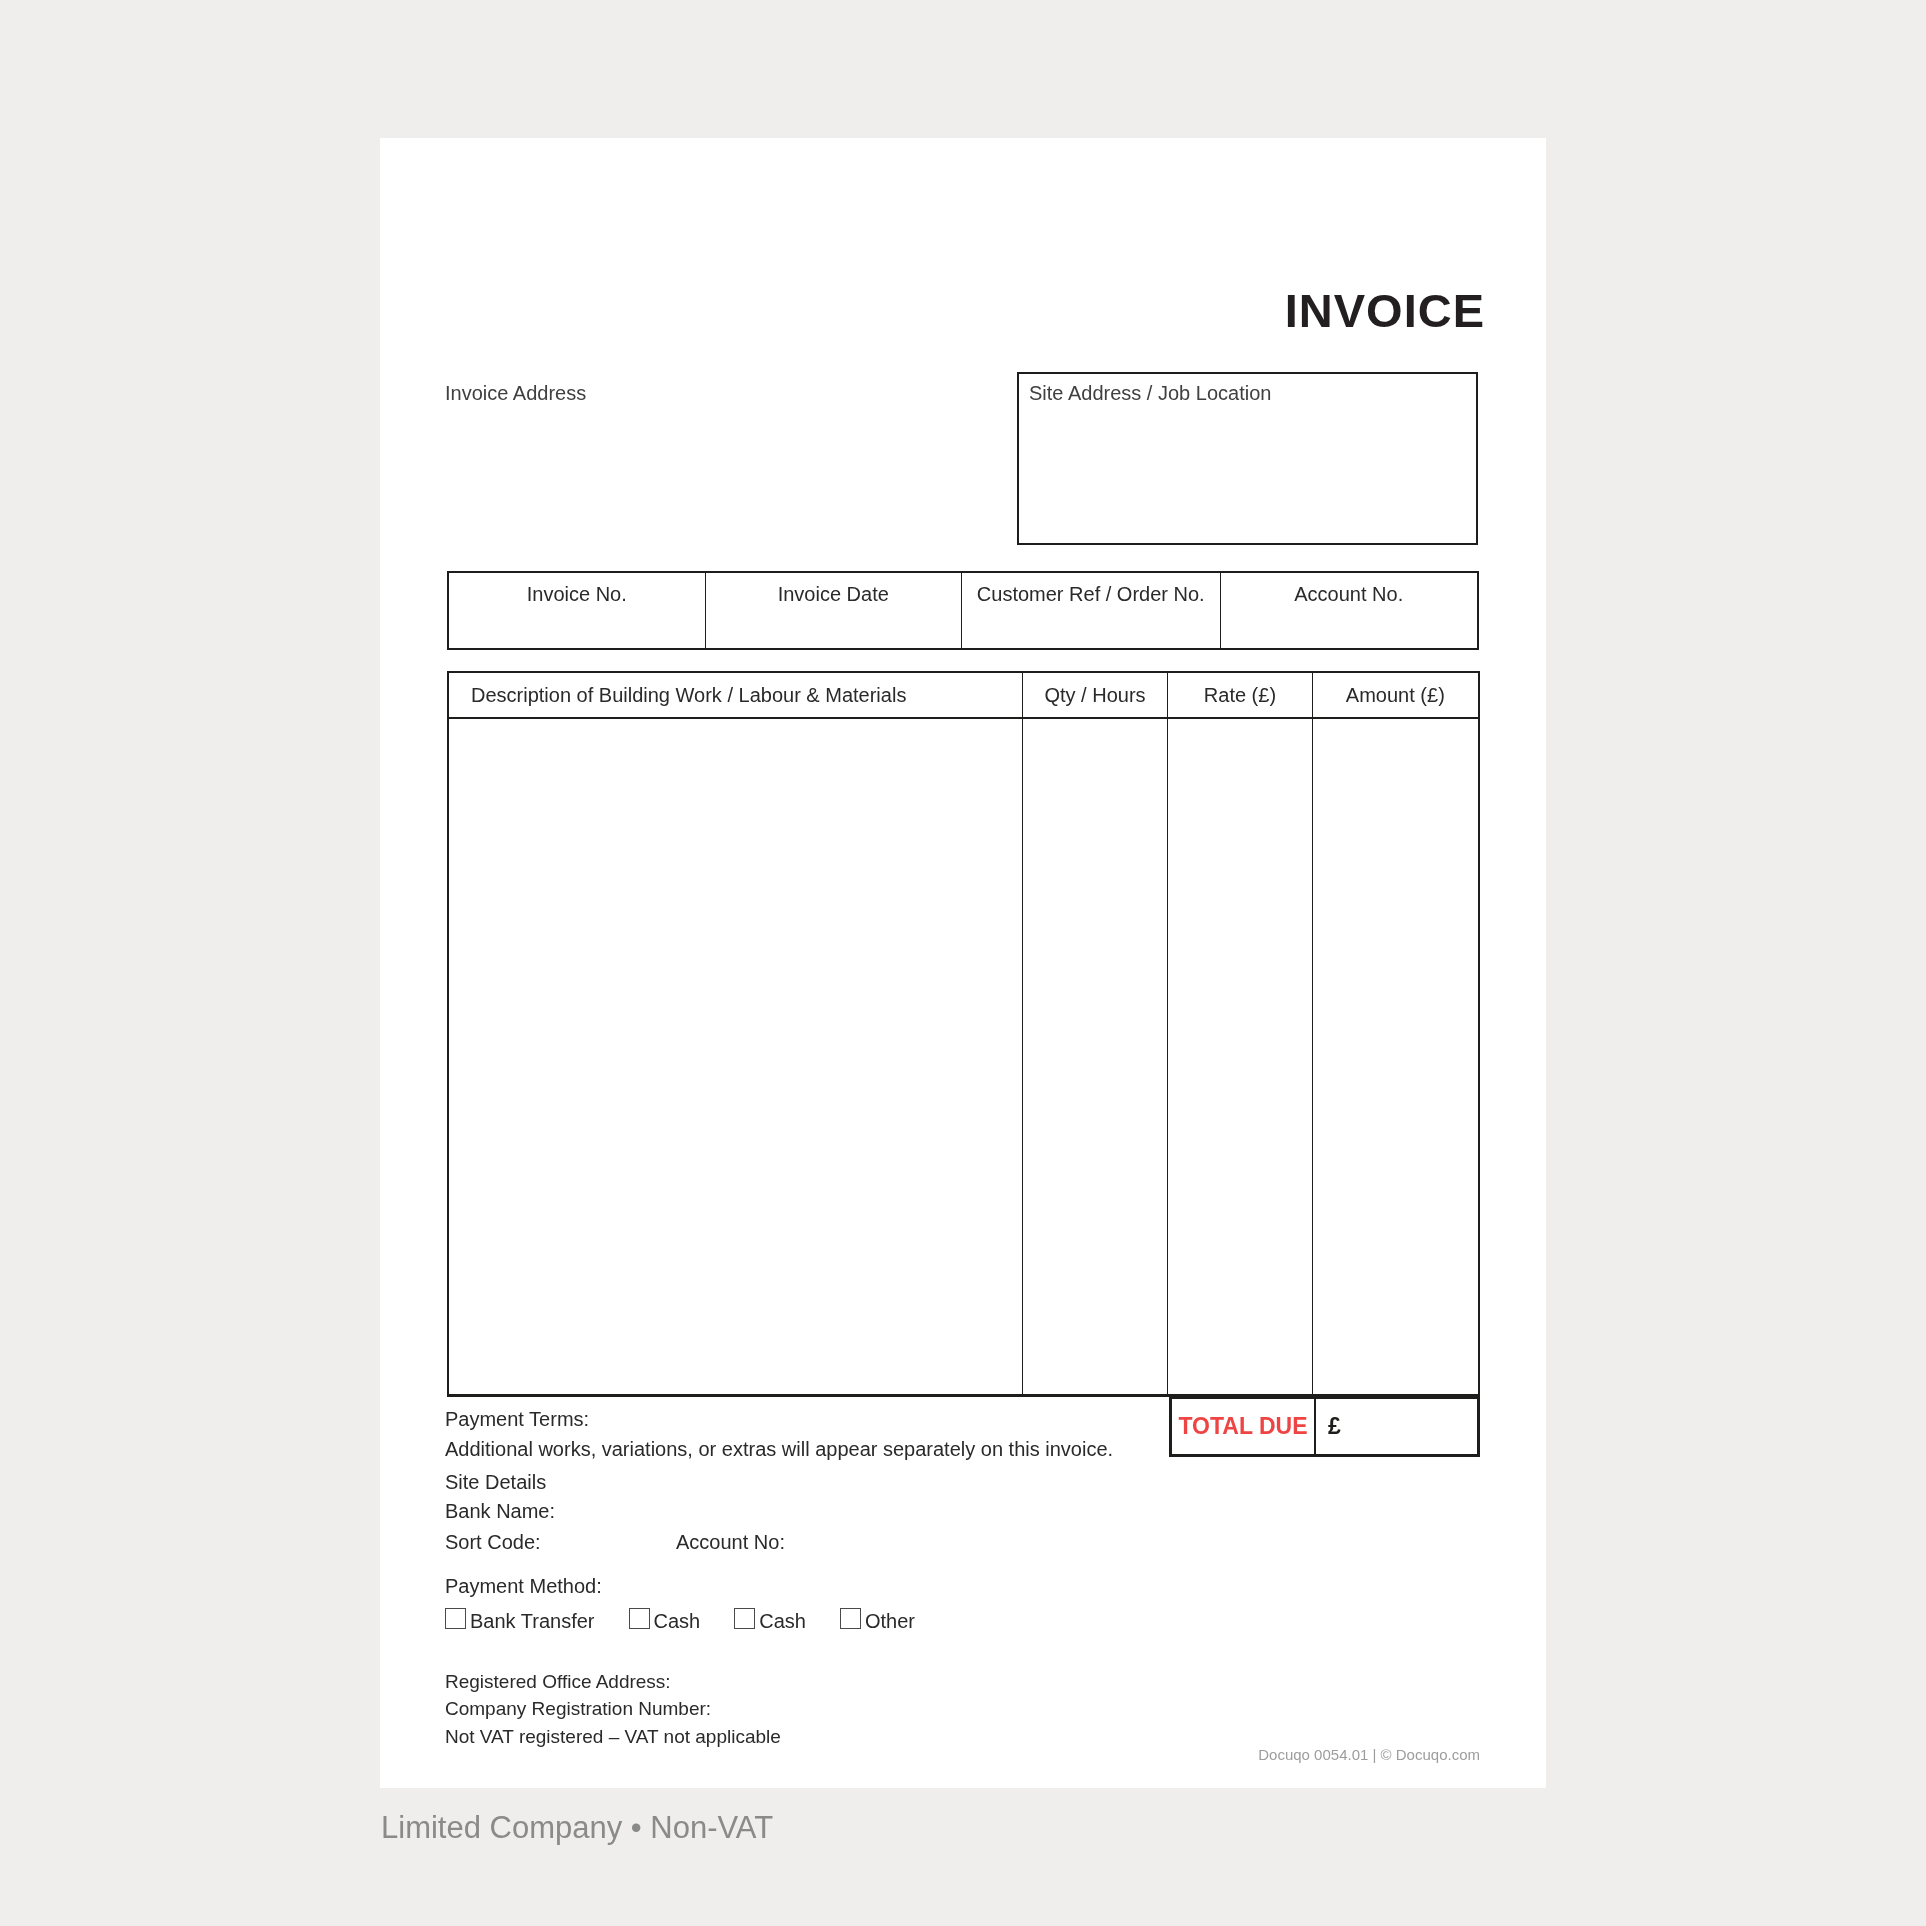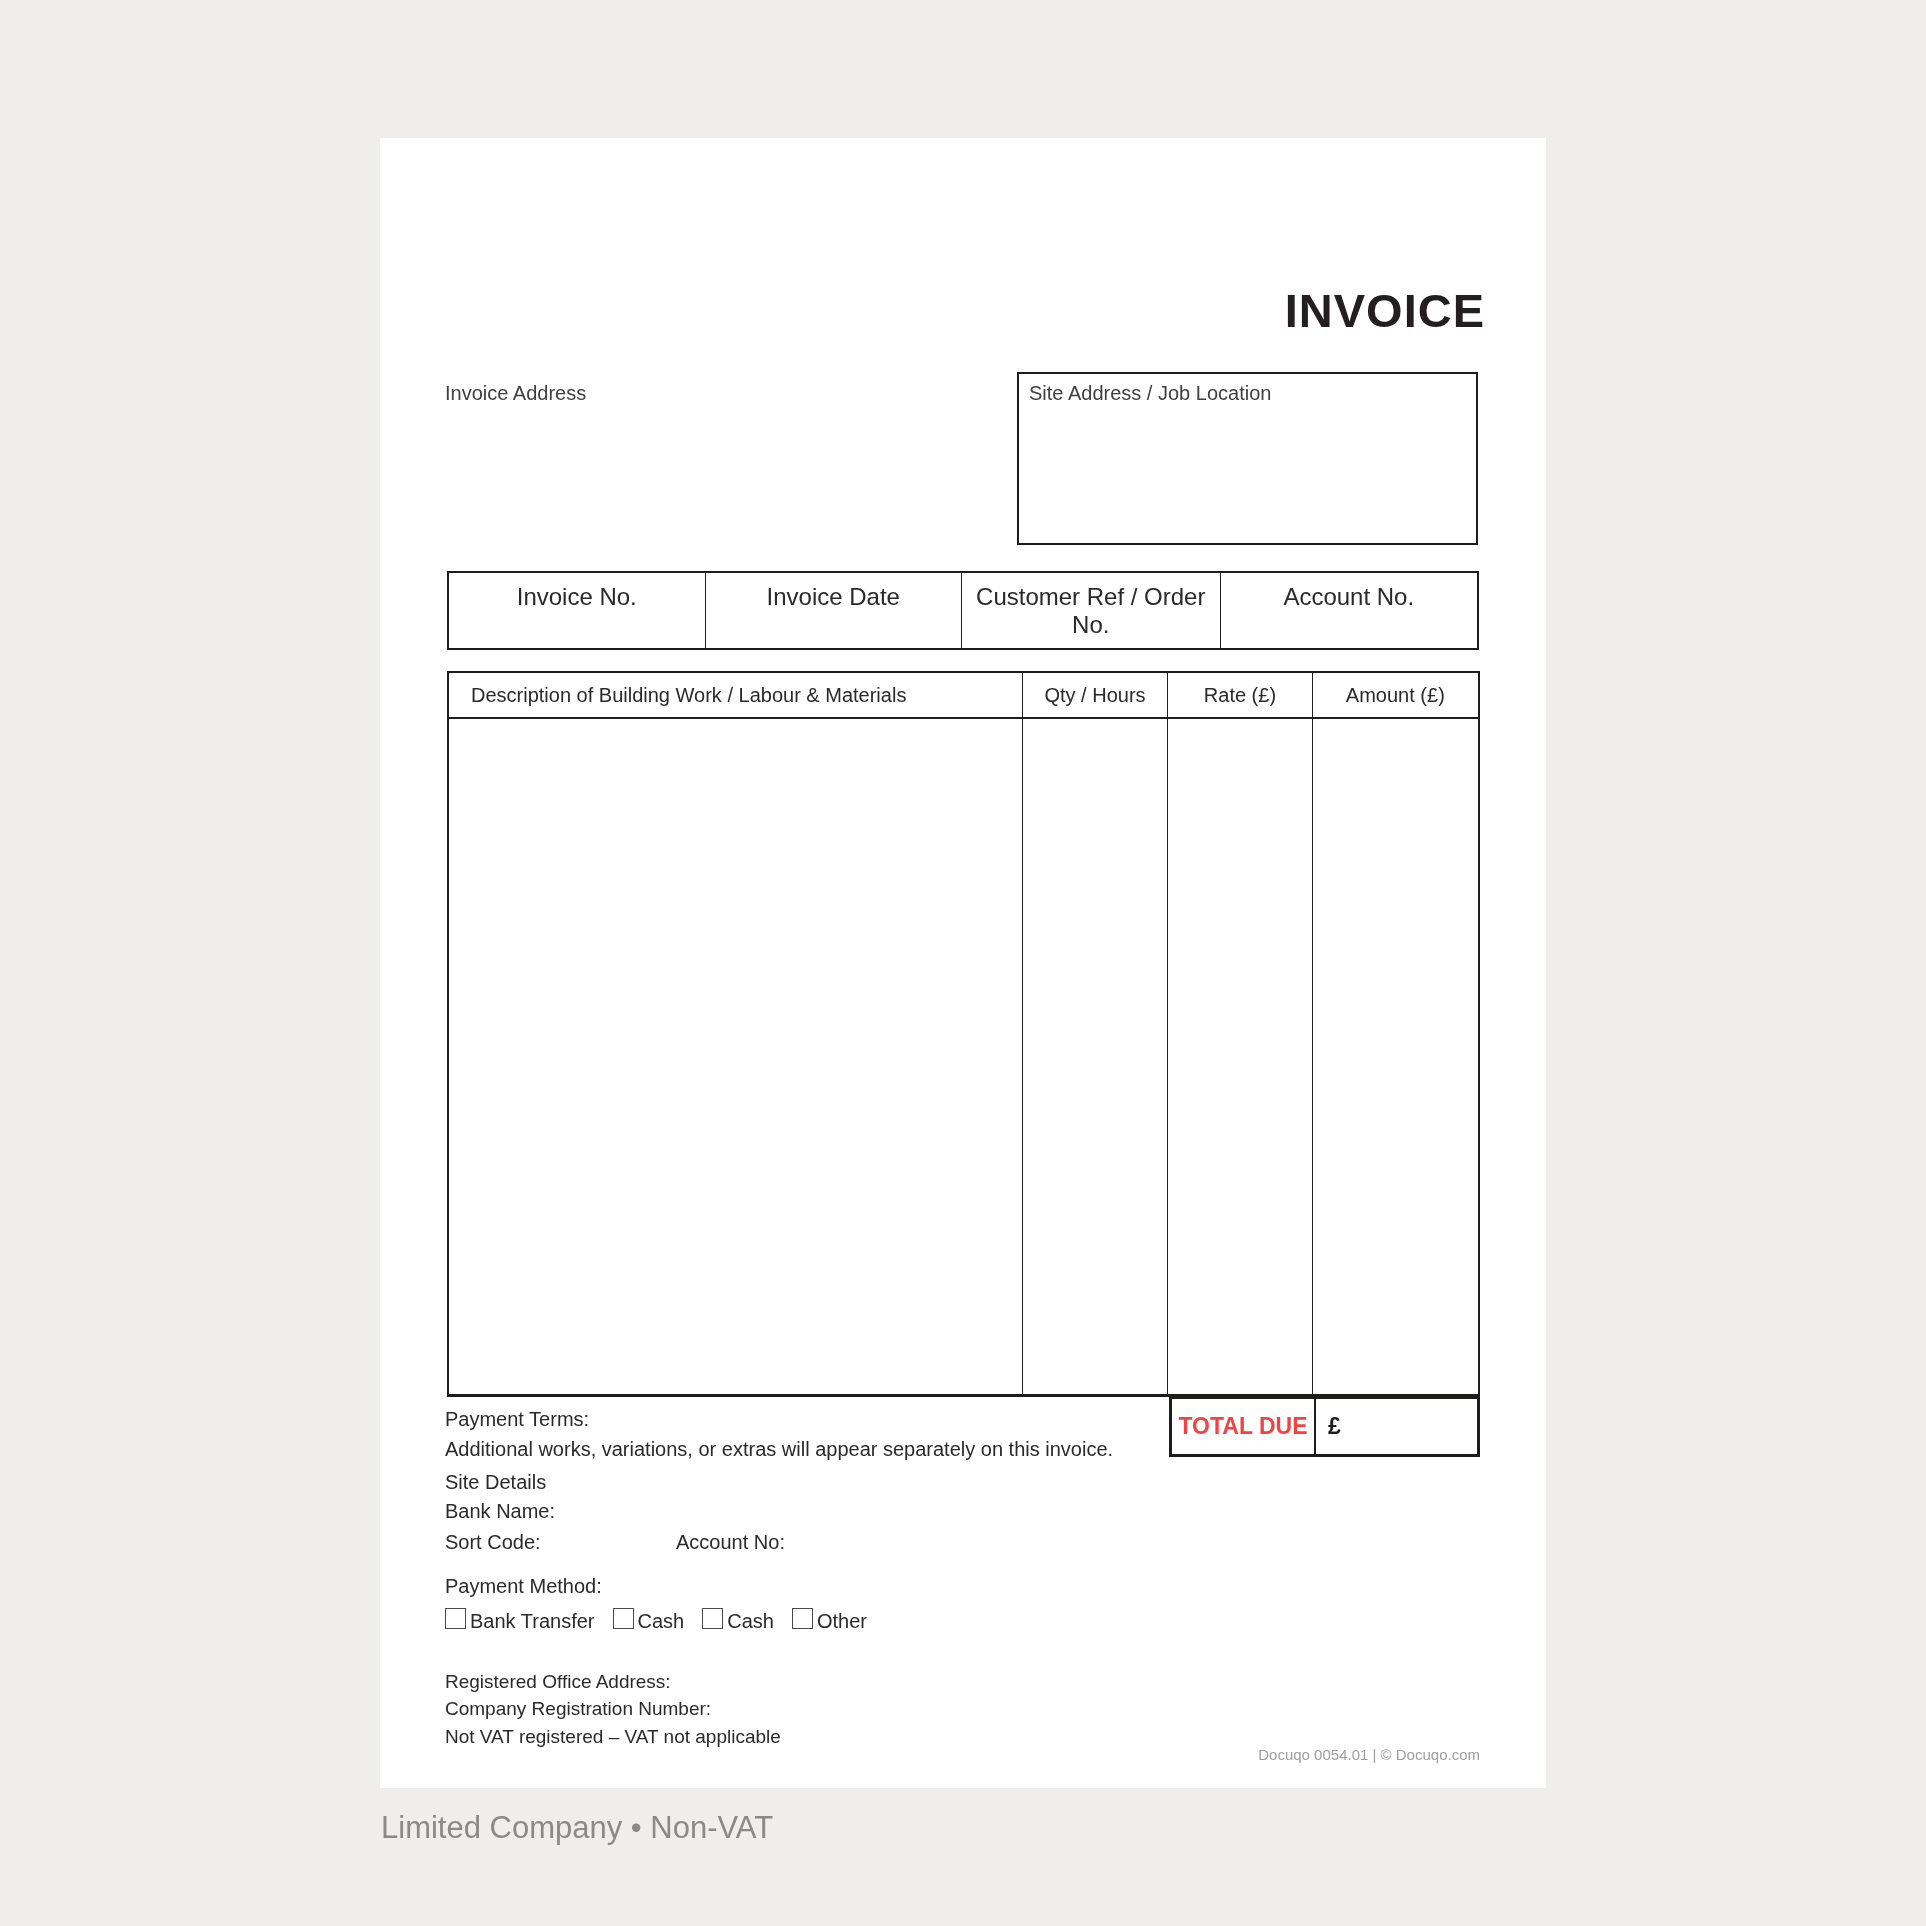--- a/index.html
+++ b/index.html
@@ -37,21 +37,21 @@
   
   .info-table{
     left:67px;top:433px;width:1032px;height:79px;
     border:2px solid #1d1d1b;box-sizing:border-box;
     display:flex;
   }
   .info-cell{
     box-sizing:border-box;
     border-right:1.5px solid #1d1d1b;
     text-align:center;padding-top:10px;
-    font-size:24px;color:#2a2a2a;
+    font-size:20px;color:#2a2a2a;
   }
   .info-cell:last-child{border-right:none;}
 
   
   .items-table{
     left:67px;top:533px;width:1033px;height:726px;
     border:2px solid #1d1d1b;border-bottom:3px solid #1d1d1b;
     box-sizing:border-box;
     display:flex;flex-direction:column;
   }
@@ -88,21 +88,21 @@
     flex:1;display:flex;align-items:center;
     padding-left:12px;
     font-size:23px;font-weight:bold;color:#1d1d1b;
   }
 
   .note{position:absolute;left:65px;font-size:20px;color:#2a2a2a;white-space:nowrap;}
   .small-note{position:absolute;left:65px;font-size:19px;color:#2a2a2a;white-space:nowrap;}
 
   .checkbox-row{
     position:absolute;left:65px;top:1472px;
-    display:flex;gap:18px;
+    display:flex;gap:34px;
   }
   .cb-group{display:flex;align-items:center;}
   .checkbox{
     width:21px;height:21px;box-sizing:border-box;
     border:1.5px solid #4a4a4a;background:#fff;
     margin-right:4px;position:relative;top:-3px;
   }
   .cb-label{font-size:20px;color:#2a2a2a;}
 
   .doc-footer{

